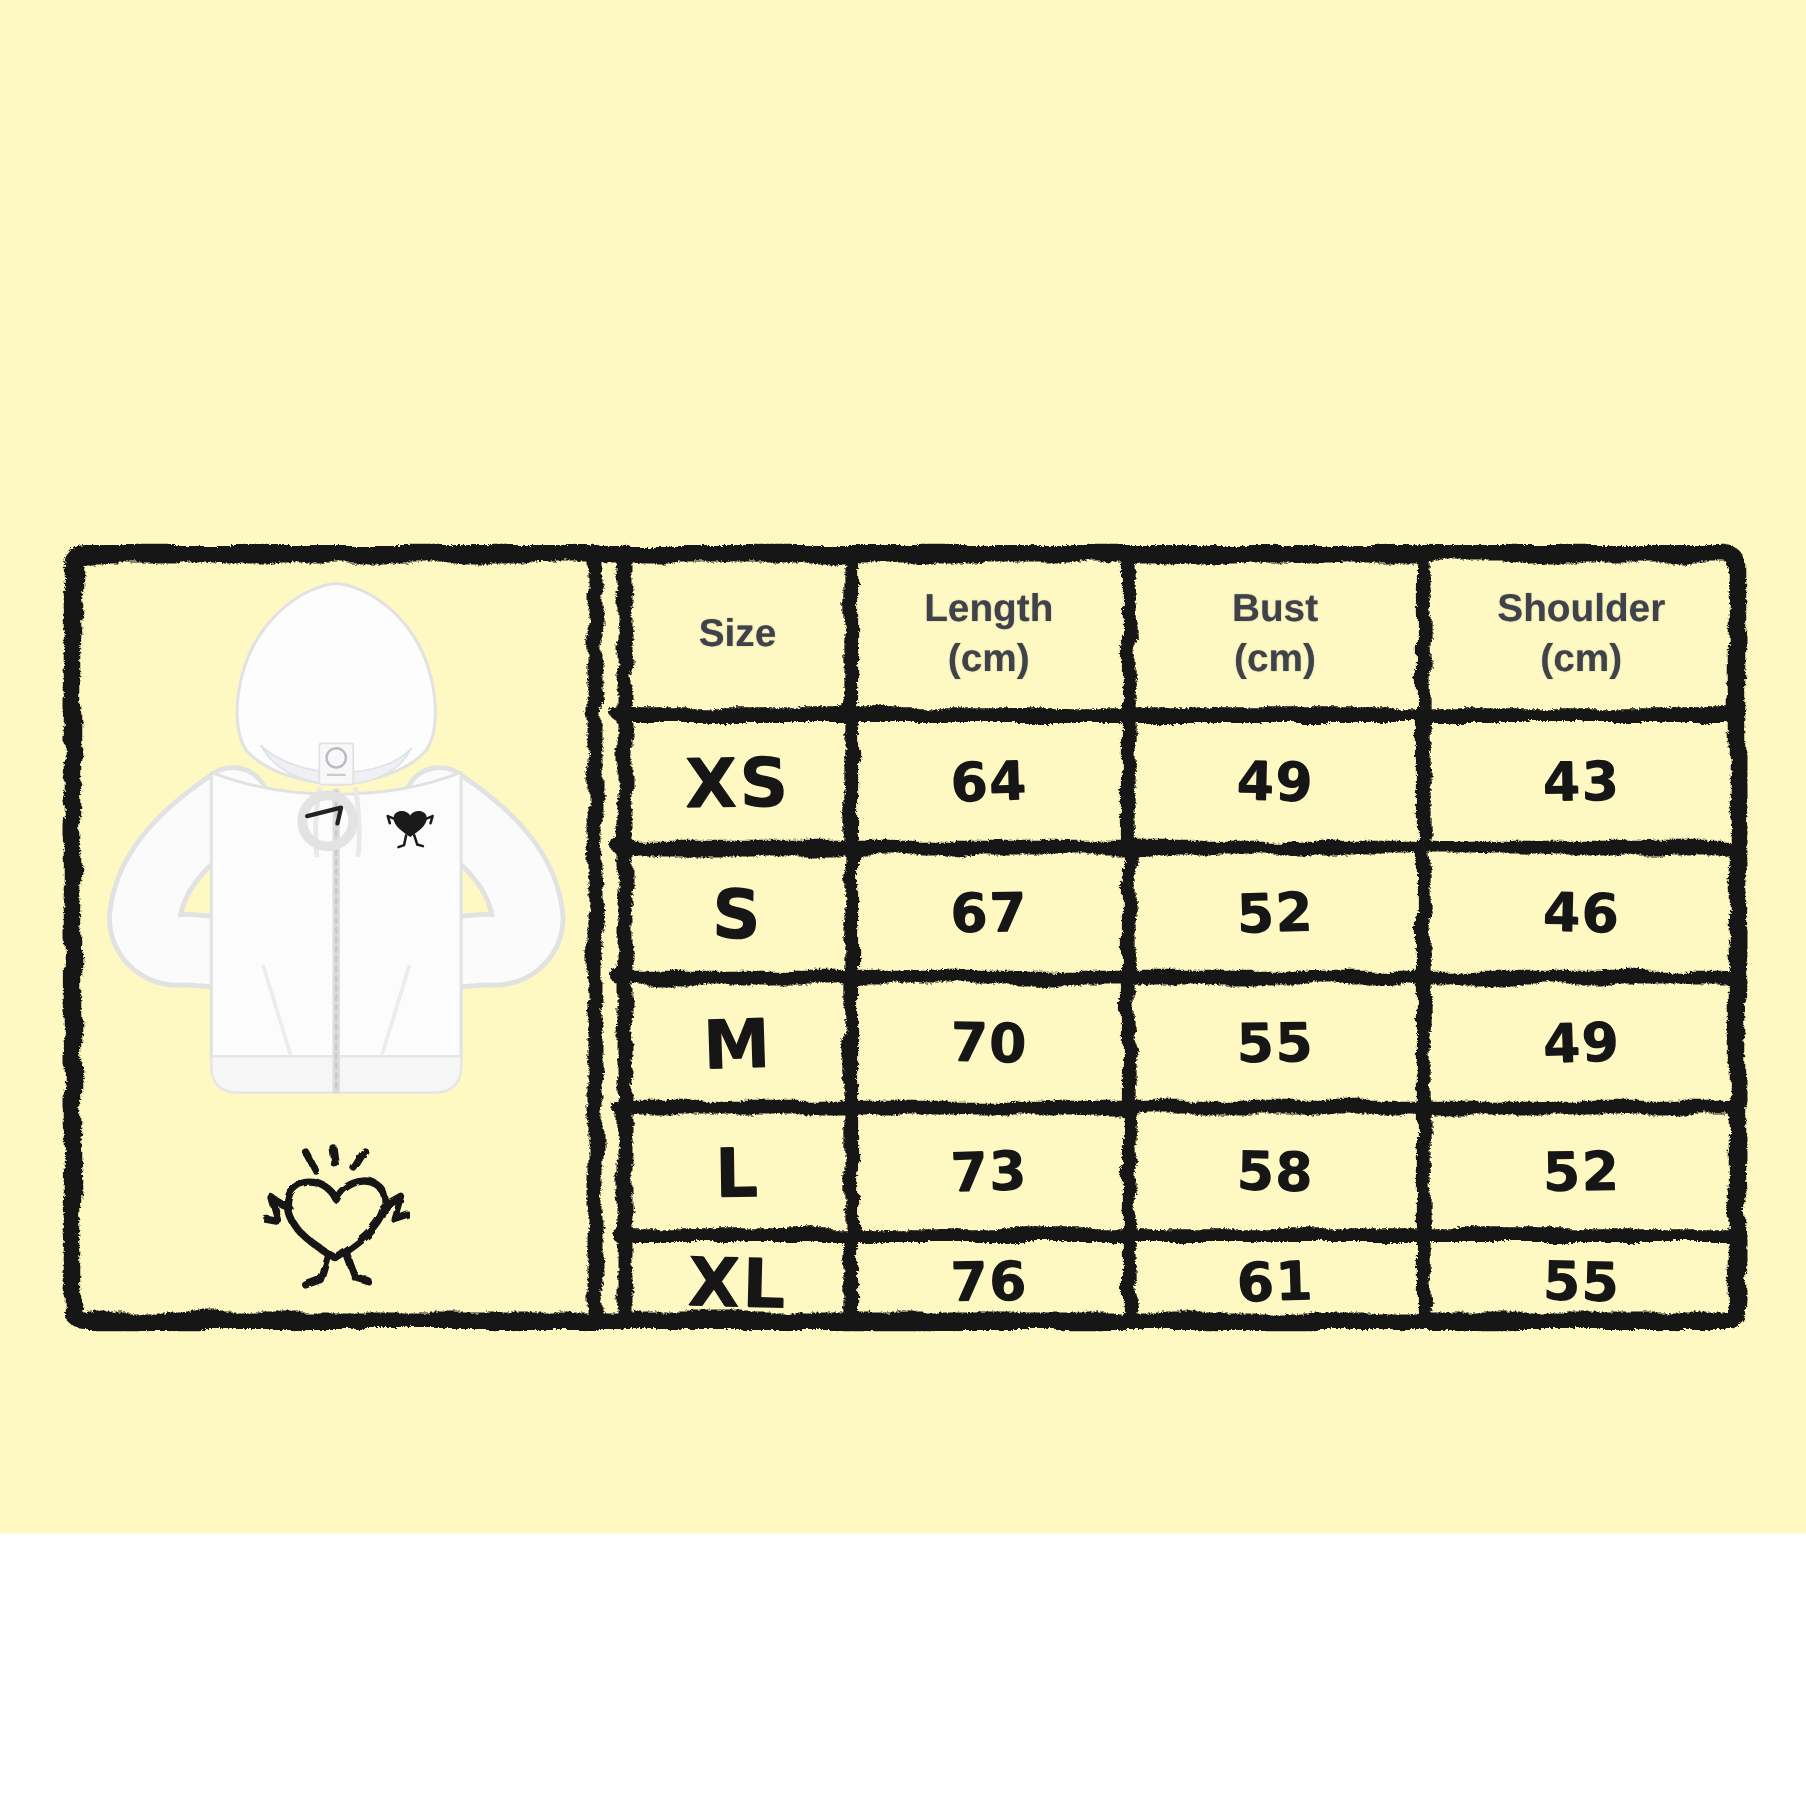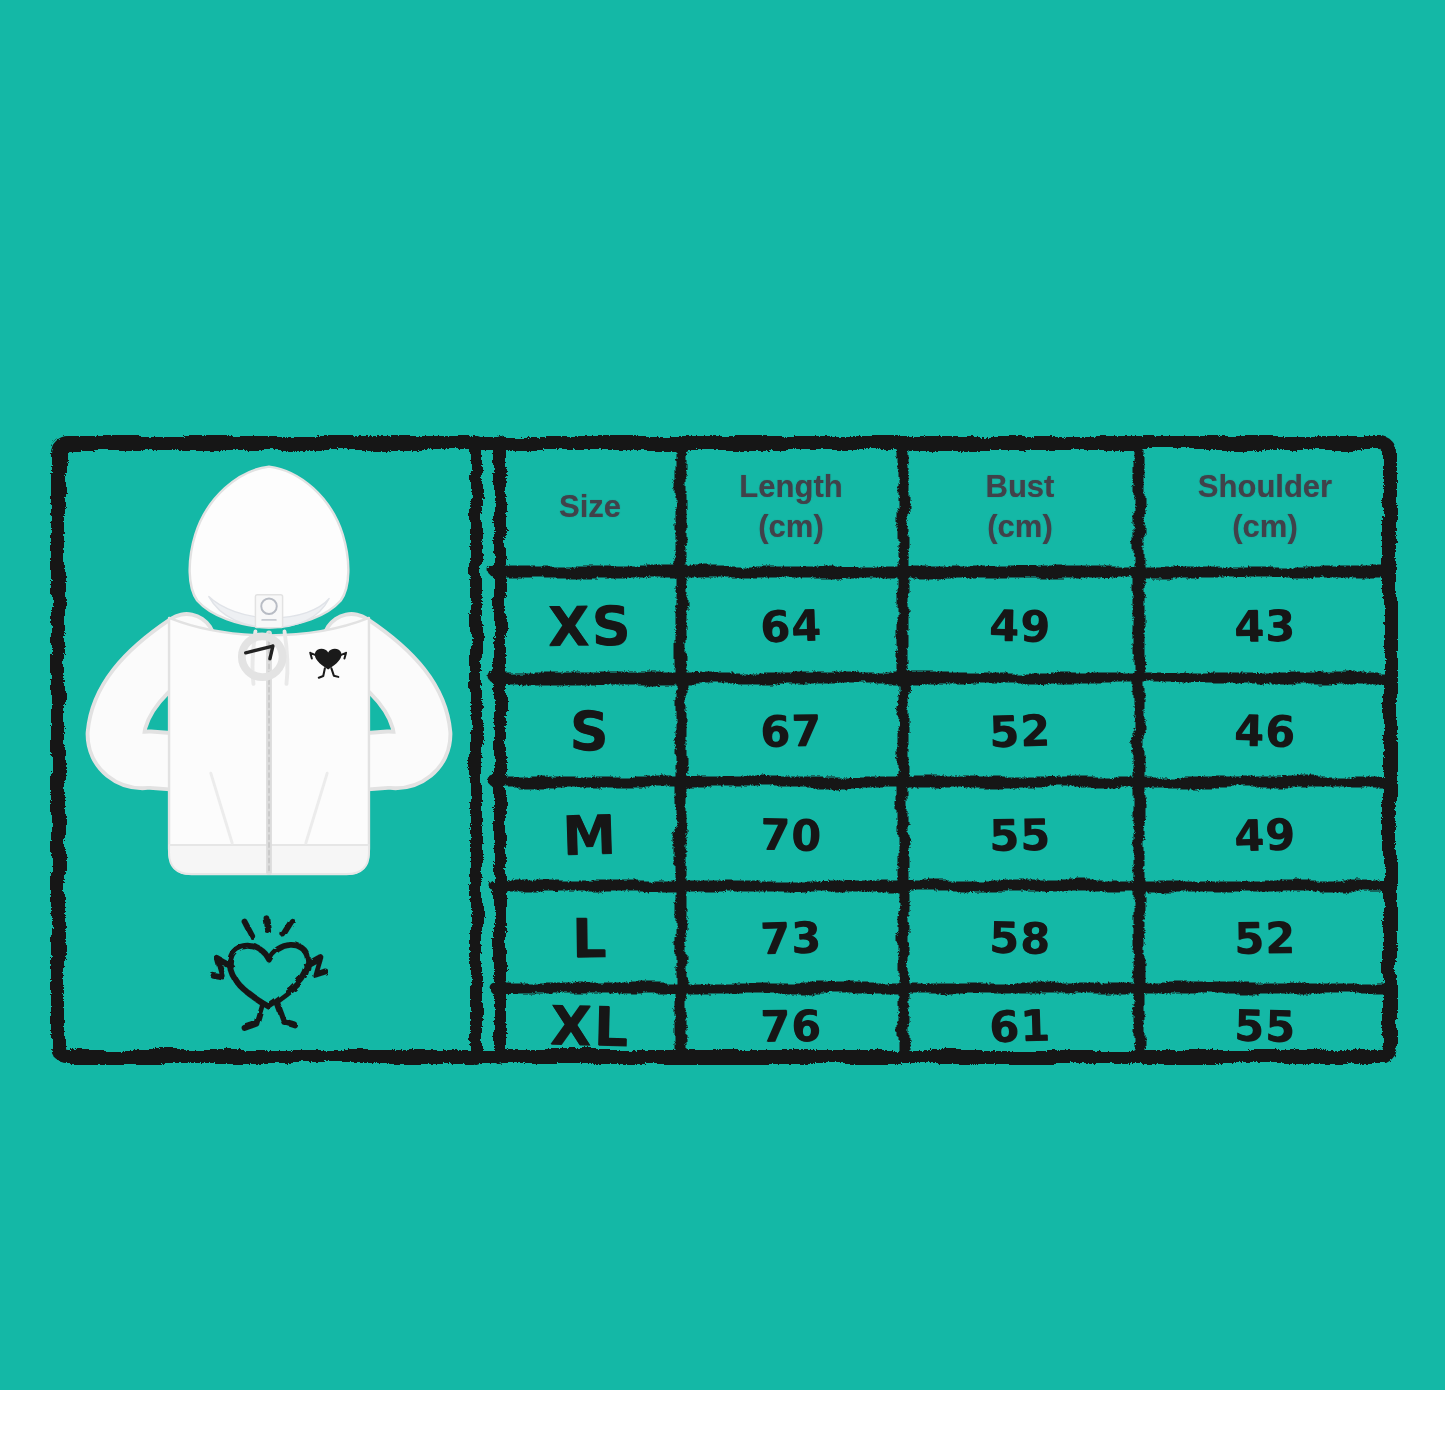--- a/index.html
+++ b/index.html
@@ -1,16 +1,16 @@
 <!DOCTYPE html>
 <html><head>
 <meta charset="utf-8">
 <style>
   html,body{margin:0;padding:0;background:#ffffff;}
-  .canvas{position:relative;width:1445px;height:1390px;background:#14b8a6;overflow:hidden;
+  .canvas{position:relative;width:1445px;height:1227px;background:#fef9c3;overflow:hidden;
           font-family:"Liberation Sans",sans-serif;}
   .sheet{position:absolute;left:50px;top:435px;width:1348px;height:630px;}
   .grid-svg{position:absolute;left:0;top:0;width:1348px;height:630px;}
   .panel{position:absolute;left:14px;top:12px;width:406px;height:606px;}
   .hoodie-svg{position:absolute;left:8px;top:6px;width:394px;height:456px;}
   .doodle-svg{position:absolute;left:146px;top:466px;width:118px;height:132px;}
   .table-overlay{position:absolute;left:0;top:0;width:1348px;height:630px;}
   .cell{position:absolute;display:flex;align-items:center;justify-content:center;text-align:center;}
   
   .c1{left:455px;width:170px;}

